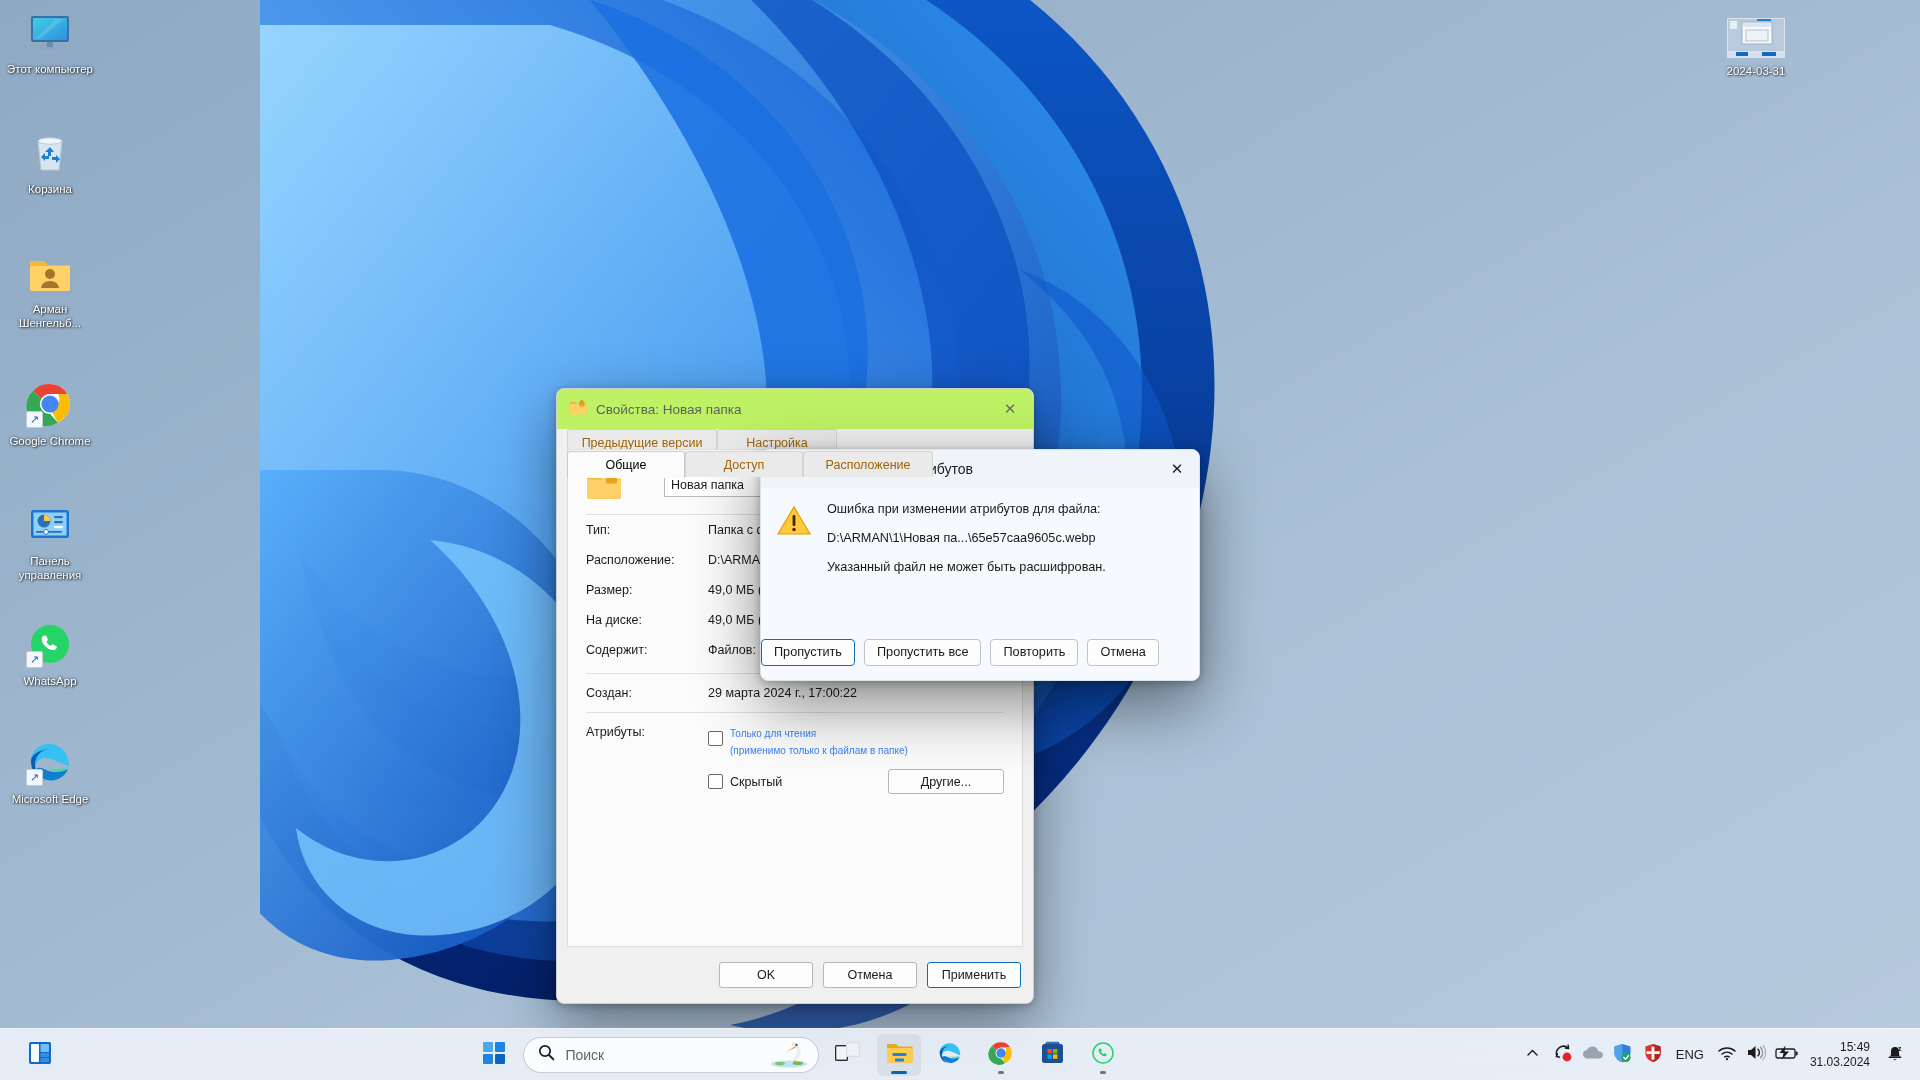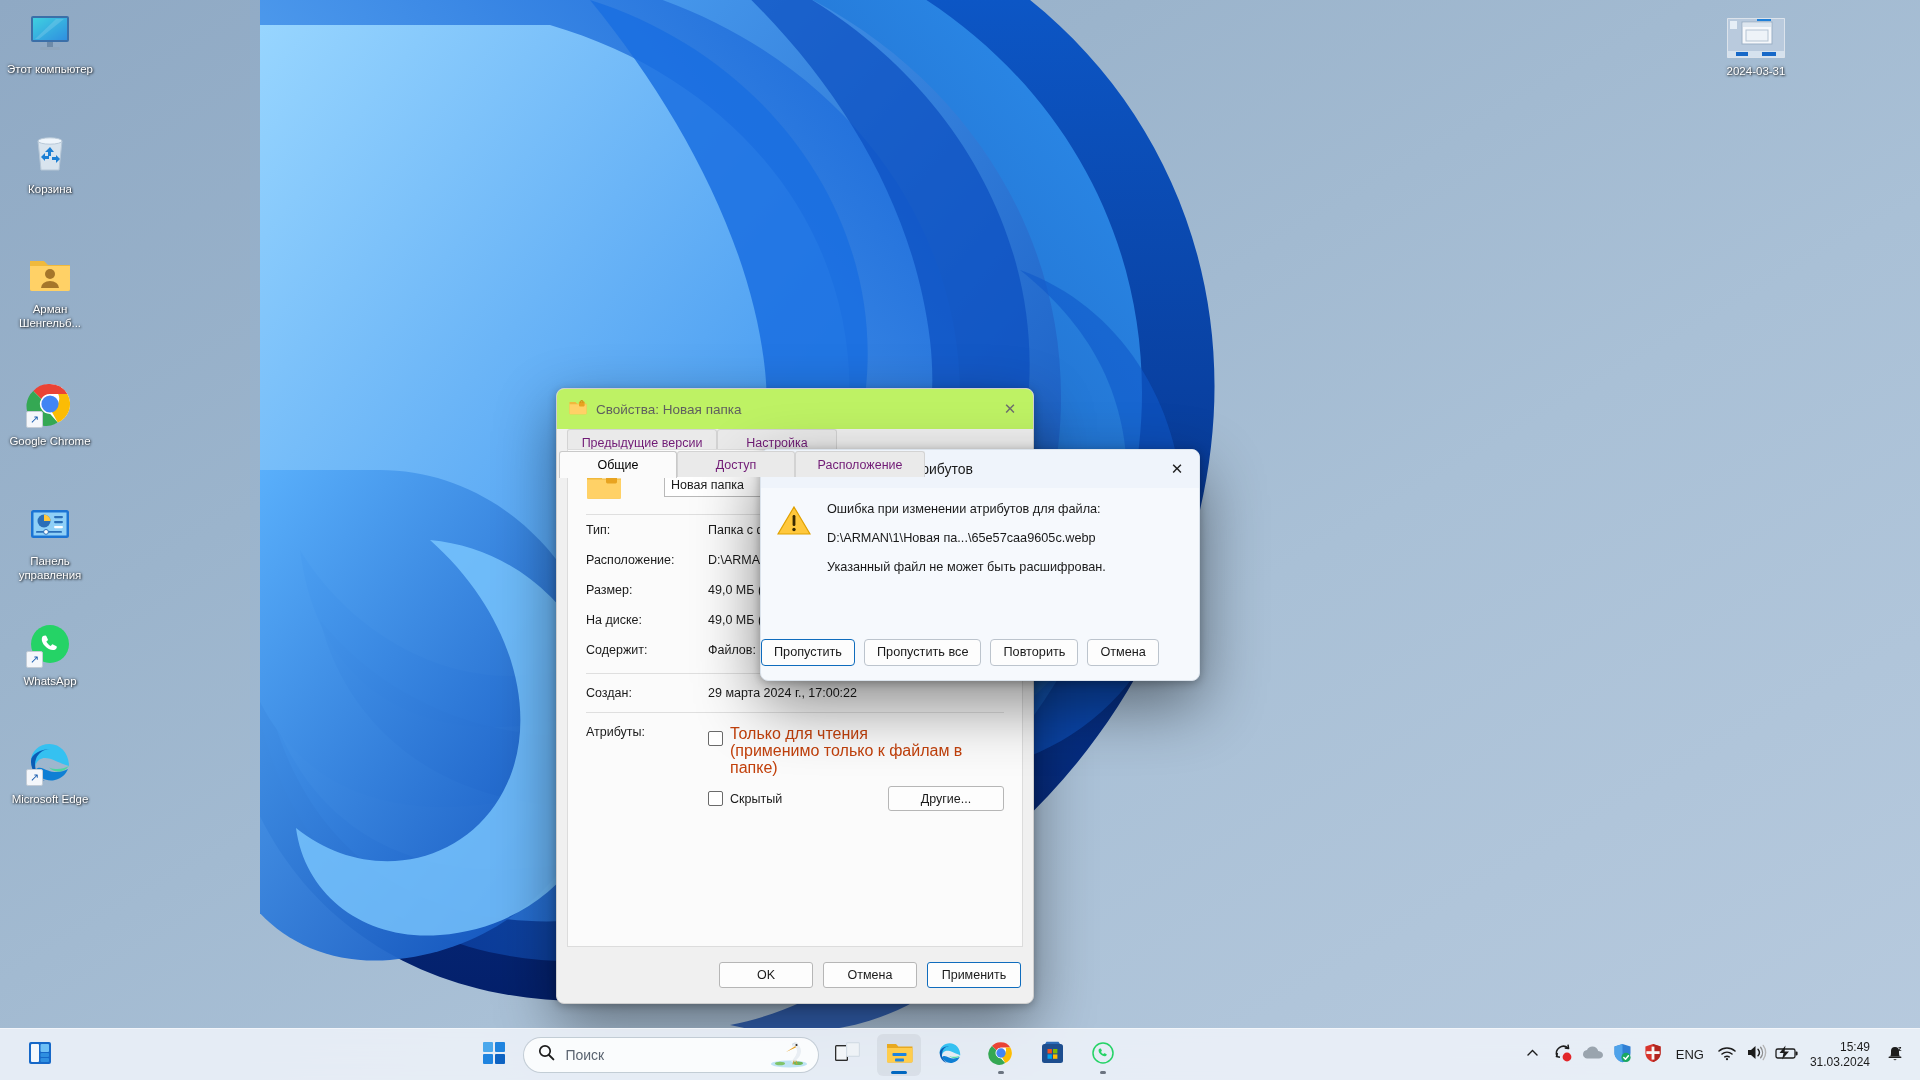--- a/index.html
+++ b/index.html
@@ -130,27 +130,27 @@
   }
 
   #tabstrip {
     position: relative;
     height: 48px;
     background: #f0f0f0;
     padding: 0 10px;
   }
   .tabrow { position: absolute; display: flex; }
   .tabrow.top { top: 0px; left: 10px; }
-  .tabrow.bottom { top: 22px; left: 2px; z-index: 3; }
+  .tabrow.bottom { top: 22px; left: 10px; z-index: 3; }
   .tab {
     height: 26px;
     min-width: 106px;
     padding: 0 10px;
     font-size: 12.5px;
-    color: #701a75;
+    color: #a16207;
     background: #eaeaea;
     border: 1px solid #d3d3d3;
     border-bottom: none;
     display: flex; align-items: center; justify-content: center;
     cursor: default;
     border-radius: 3px 3px 0 0;
   }
   .tab.selected {
     background: #fbfbfb;
     color: #000;
@@ -189,21 +189,21 @@
   .attr-block { display: flex; padding-top: 12px; font-size: 12.5px; color: #1a1a1a; }
   .attr-block .k { width: 122px; flex: 0 0 122px; }
   .attr-rows { flex: 1; }
   .cbrow { display: flex; align-items: flex-start; gap: 7px; margin-bottom: 10px; }
   .cbox {
     width: 15px; height: 15px; flex: 0 0 15px;
     background: #fff; border: 1px solid #6a6a6a; border-radius: 2px;
     margin-top: 6px;
     cursor: default;
   }
-  .cbrow .txt { font-size: 16px; line-height: 17px; color: #c2410c; }
+  .cbrow .txt { font-size: 10px; line-height: 17px; color: #3b82f6; }
   .cbrow2 { display: flex; align-items: center; gap: 7px; margin-top: 8px; }
   .btn-other {
     margin-left: auto;
     width: 116px; height: 25px;
     background: #fdfdfd; border: 1px solid #b6b6b6; border-radius: 3px;
     font-size: 12.5px; color: #1a1a1a;
     display: flex; align-items: center; justify-content: center;
     cursor: default;
   }
 

